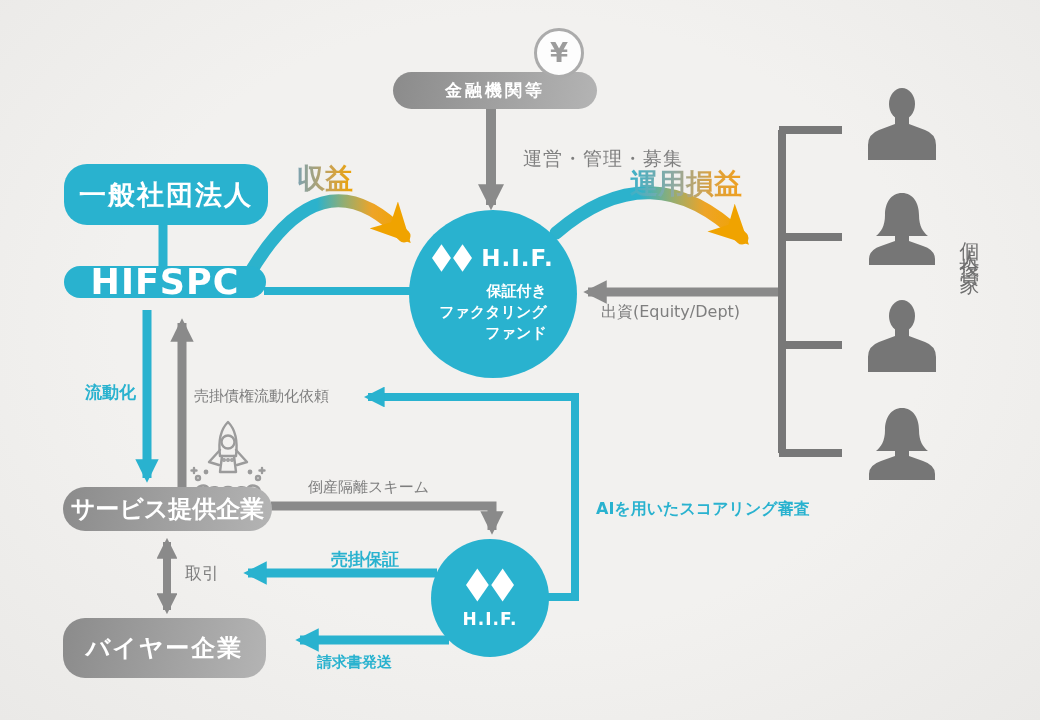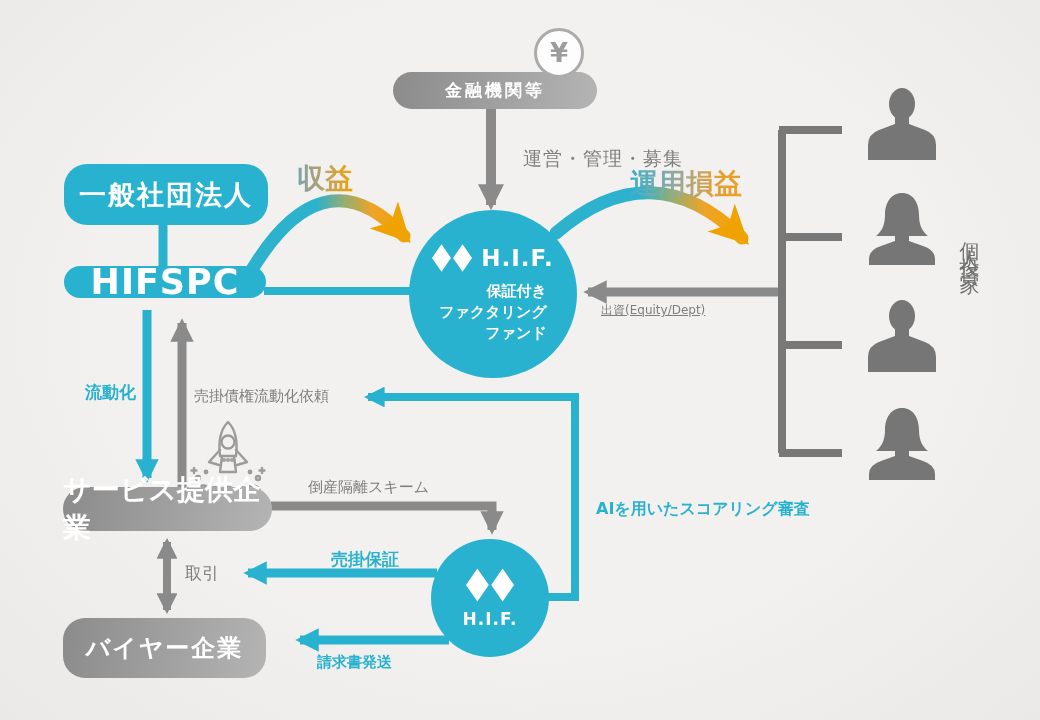--- a/index.html
+++ b/index.html
@@ -158,21 +158,21 @@
     <div class="fund-lines">
       <span>保証付き</span><br>
       <span>ファクタリング</span><br>
       <span>ファンド</span>
     </div>
   </div>
 
   <div class="abs lbl gray-lbl" style="left:523px;top:146px;font-size:19px;letter-spacing:1px;">運営・管理・募集</div>
   <div class="abs lbl grad2" style="left:297px;top:160px;font-size:28px;font-weight:800;">収益</div>
   <div class="abs lbl grad4" style="left:606px;top:165px;font-size:28px;font-weight:800;">運用損益</div>
-  <div class="abs lbl gray-lbl" style="left:601px;top:302px;font-size:12px;text-decoration:underline;">出資(Equity/Dept)</div>
+  <div class="abs lbl gray-lbl" style="left:601px;top:302px;font-size:16px;">出資(Equity/Dept)</div>
 
   <div class="person" style="left:864px;top:88px;">
     <svg width="76" height="72" viewBox="0 0 76 72" fill="#767676">
       <ellipse cx="38" cy="16" rx="13" ry="16"></ellipse>
       <path d="M31,26 V36 L15,42 Q4,46 4,57 V72 H72 V57 Q72,46 61,42 L45,36 V26 Z"></path>
     </svg>
   </div>
   <div class="person" style="left:864px;top:193px;">
     <svg width="76" height="72" viewBox="0 0 76 72" fill="#767676">
       <path d="M38,0 C27,0 21,10 21,22 C21,33 17,39 12,43 L31,43 V48 L17,53 Q5,57 5,66 V72 H71 V66 Q71,57 59,53 L45,48 V43 L64,43 C59,39 55,33 55,22 C55,10 49,0 38,0 Z"></path>
@@ -190,21 +190,21 @@
     </svg>
   </div>
 
   <div class="v-text">個人投資家</div>
 
   <div class="abs lbl teal-lbl" style="left:85px;top:381px;font-size:17px;">流動化</div>
   <div class="abs lbl gray-lbl" style="left:194px;top:387px;font-size:15px;">売掛債権流動化依頼</div>
   <div class="abs lbl teal-lbl" style="left:596px;top:499px;font-size:16px;">AIを用いたスコアリング審査</div>
   <div class="abs lbl gray-lbl" style="left:308px;top:478px;font-size:15px;">倒産隔離スキーム</div>
 
-  <div class="pill gray" style="left:63px;top:487px;width:209px;height:44px;border-radius:22px;font-size:28px;">
+  <div class="pill gray" style="left:63px;top:487px;width:209px;height:44px;border-radius:22px;font-size:24px;">
     <span>サービス提供企業</span>
   </div>
 
   <div class="circle" style="left:431px;top:539px;width:118px;height:118px;">
     <svg width="48" height="34" viewBox="0 0 38 26">
       <polygon points="9,0 18,13 9,26 0,13" fill="#ffffff"></polygon>
       <polygon points="29,0 38,13 29,26 20,13" fill="#ffffff"></polygon>
     </svg>
     <div class="brand-small">H.I.F.</div>
   </div>

